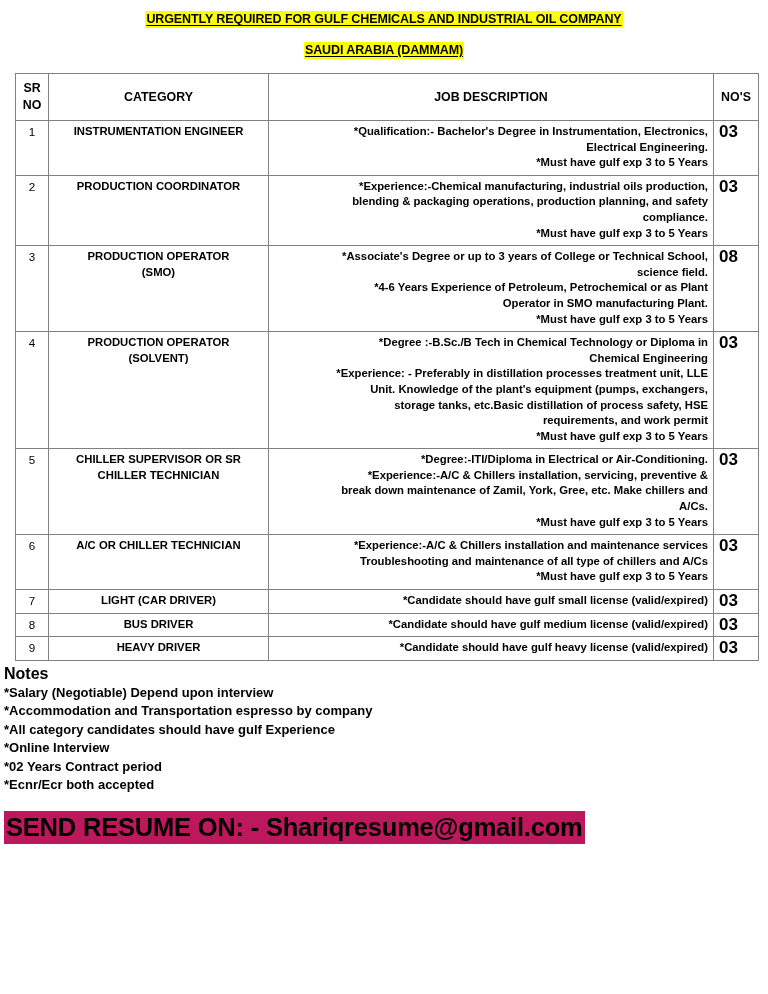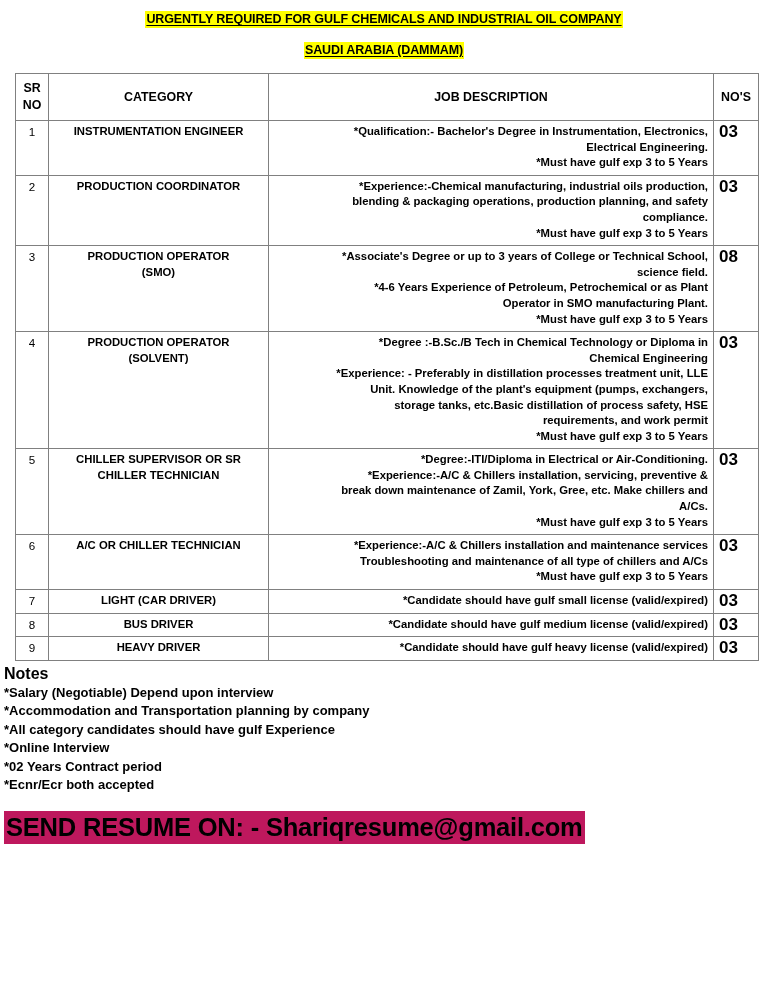--- a/index.html
+++ b/index.html
@@ -294,21 +294,21 @@
             <td class="nos">03</td>
           </tr>
         </tbody>
     </table>
   </div>
 
   <div class="notes">
     <div class="notes-title">Notes</div>
     <div id="notes-list">
         <span class="note-line">*Salary (Negotiable) Depend upon interview</span>
-        <span class="note-line">*Accommodation and Transportation planning by company</span>
+        <span class="note-line">*Accommodation and Transportation espresso by company</span>
         <span class="note-line">*All category candidates should have gulf Experience</span>
         <span class="note-line">*Online Interview</span>
         <span class="note-line">*02 Years Contract period</span>
         <span class="note-line">*Ecnr/Ecr both accepted</span>
       </div>
   </div>
 
   <div class="footer">
     <span class="footer-text">SEND RESUME ON: - Shariqresume@gmail.com</span>
   </div>

